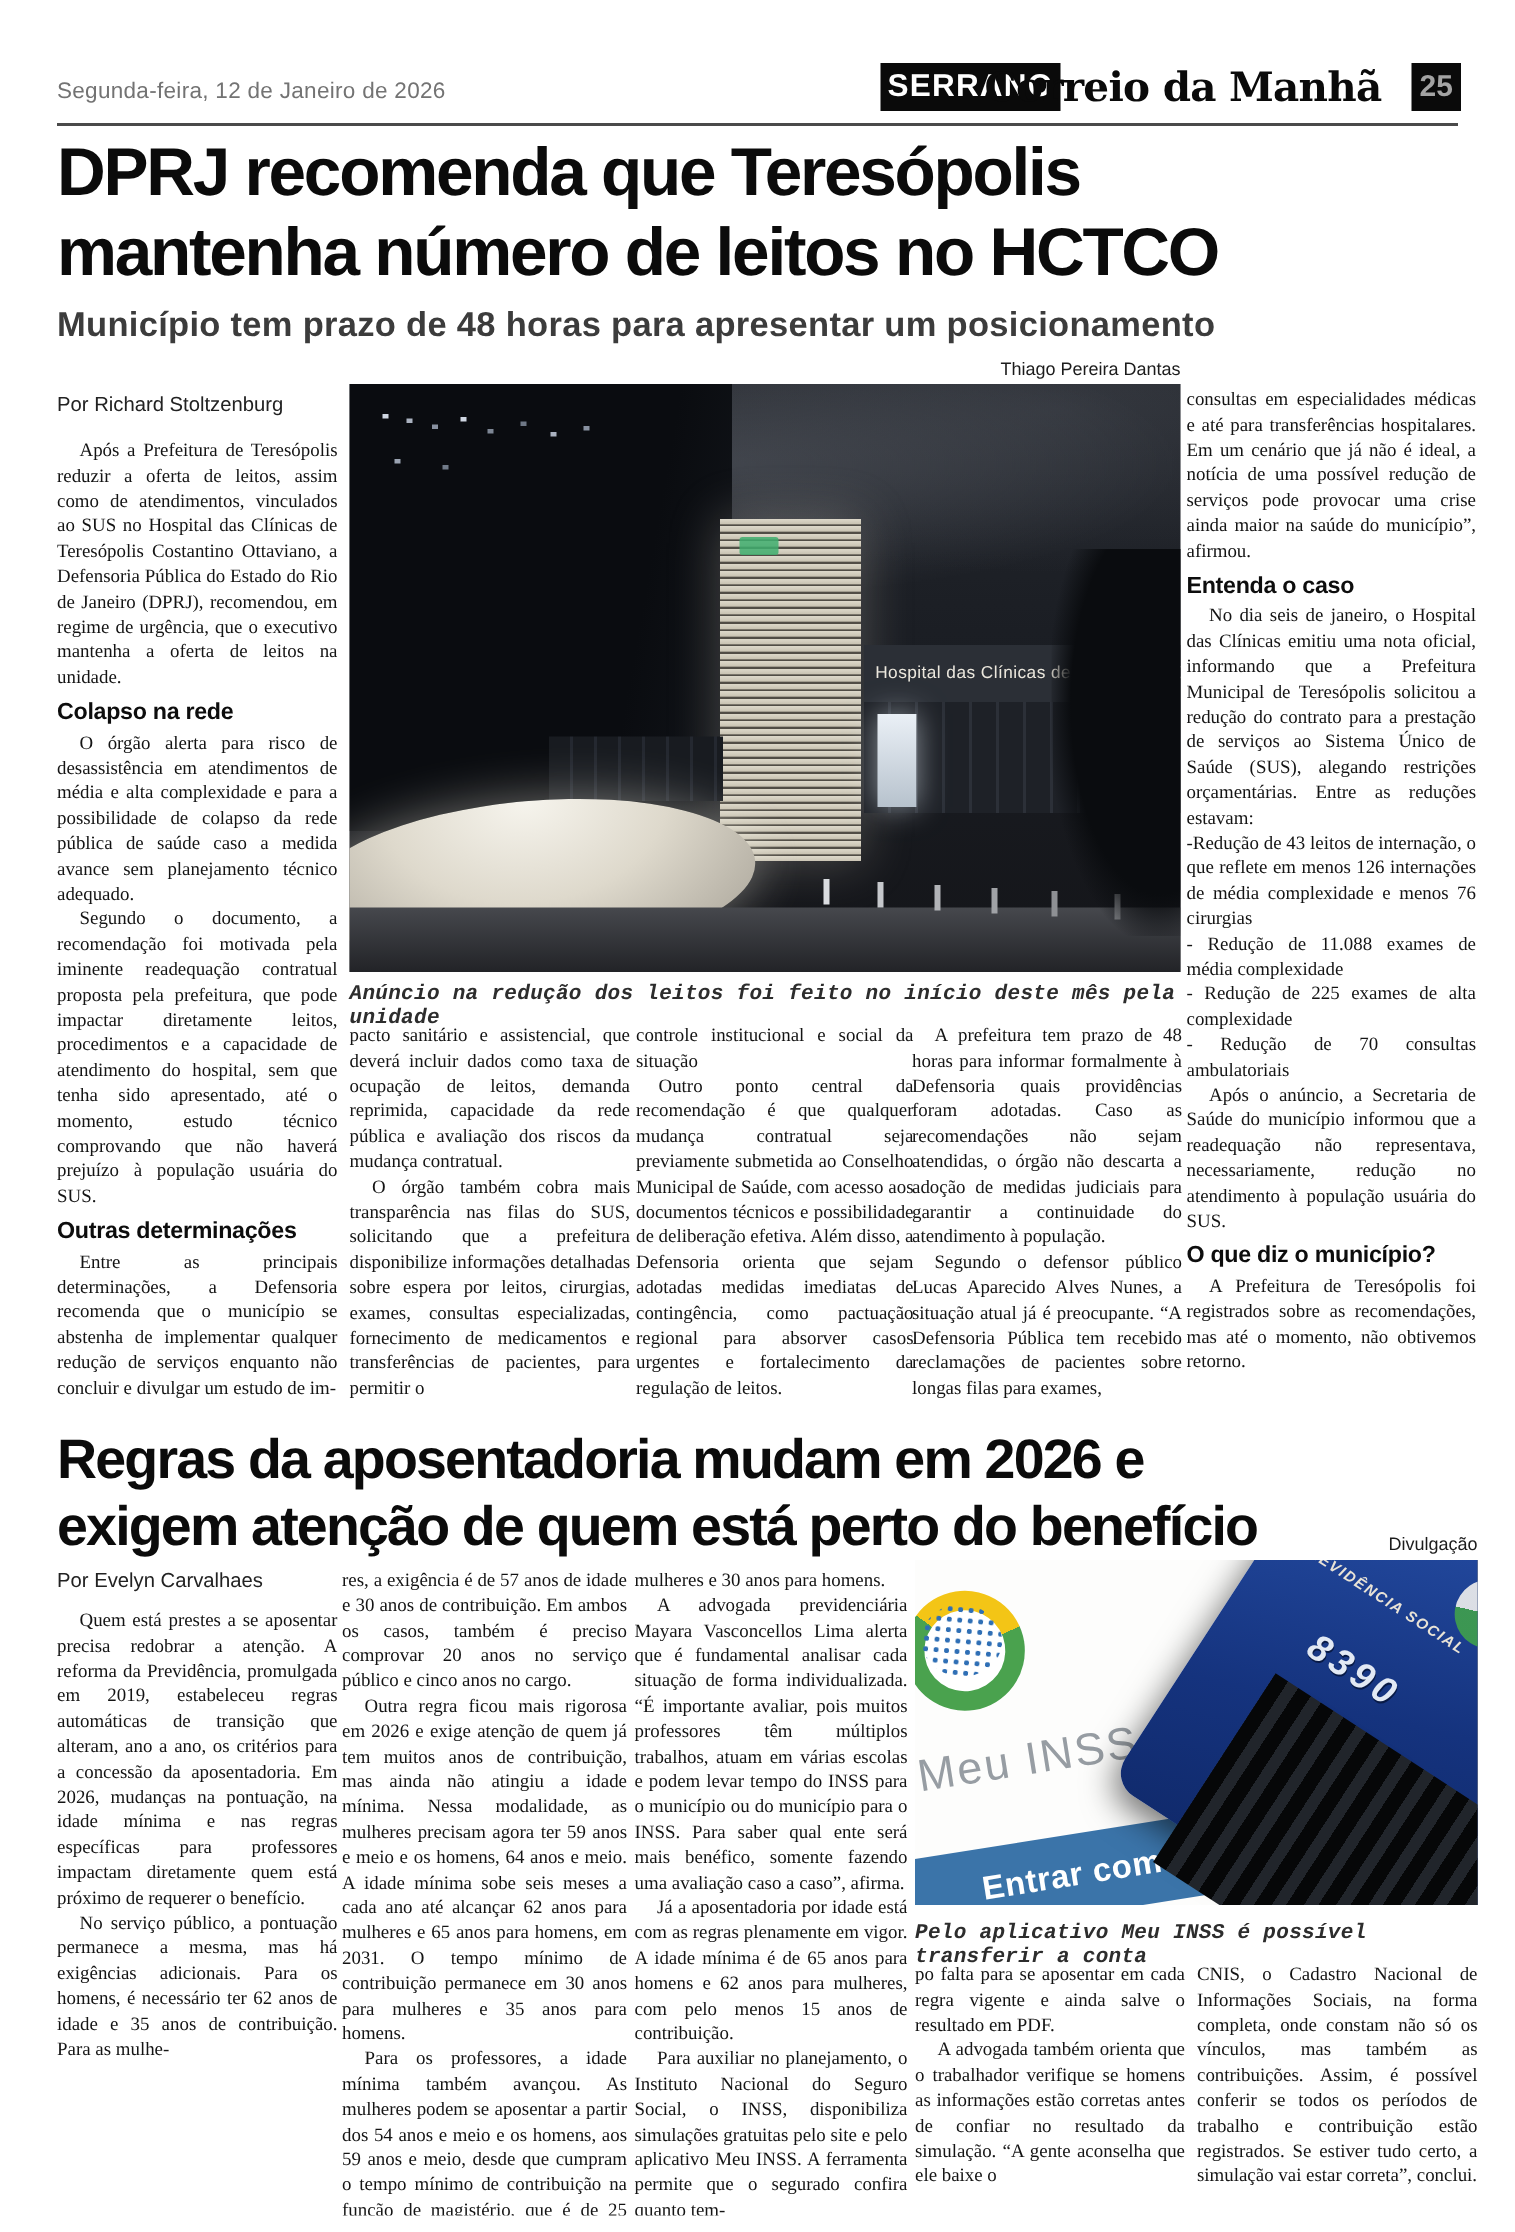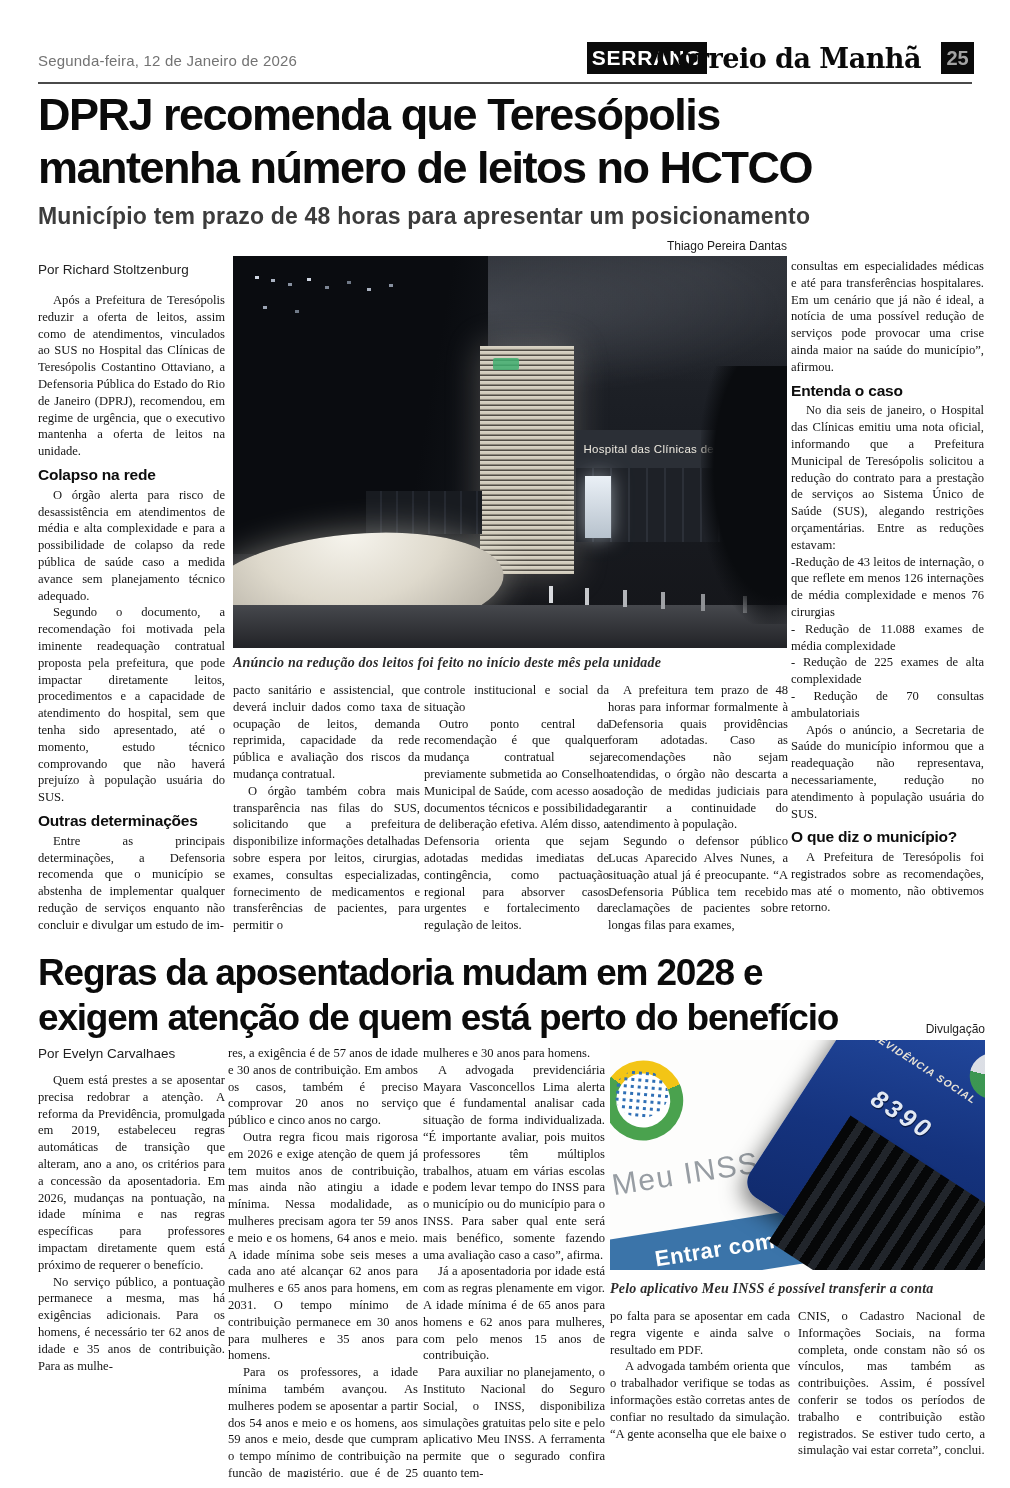--- a/index.html
+++ b/index.html
@@ -48,21 +48,21 @@
   .a1c3 { left:424px; top:682px; width:185px; height:256px; }
   .a1c4 { left:608px; top:682px; width:180px; height:256px; }
   .a1c5 { left:791px; top:258px; width:193px; height:682px; }
 
   .a2c1 { left:38px;  top:1072px; width:187px; height:404px; }
   .a2c2 { left:228px; top:1045px; width:190px; height:432px; }
   .a2c3 { left:423px; top:1045px; width:182px; height:432px; }
   .a2c4 { left:610px; top:1308px; width:180px; height:170px; }
   .a2c5 { left:798px; top:1308px; width:187px; height:170px; }
 
-  .caption { font-family:Liberation Serif, serif; font-style:italic; font-weight:600; font-size:14px;
+  .caption { font-family:Liberation Mono, monospace; font-style:italic; font-weight:600; font-size:14px;
     color:#2d2d2d; letter-spacing:.2px; }
   .caption1 { left:233px; top:655px; width:554px; }
   .caption2 { left:610px; top:1281px; width:375px; }
 
   
   .photo1 { left:233px; top:256px; width:554px; height:392px; overflow:hidden;
     background:linear-gradient(180deg,#24272d 0%,#1b1e24 42%,#141519 100%); }
   .ph1-cloud { position:absolute; left:10%; top:-8%; width:100%; height:48%;
     background:radial-gradient(ellipse at 35% 45%, rgba(125,130,140,.32), transparent 60%),
                radial-gradient(ellipse at 75% 25%, rgba(95,100,110,.28), transparent 55%); }
@@ -195,21 +195,21 @@
       <p class="flush">-Redução de 43 leitos de internação, o que reflete em menos 126 internações de média complexidade e menos 76 cirurgias</p>
       <p class="flush">- Redução de 11.088 exames de média complexidade</p>
       <p class="flush">- Redução de 225 exames de alta complexidade</p>
       <p class="flush">- Redução de 70 consultas ambulatoriais</p>
       <p>Após o anúncio, a Secretaria de Saúde do município informou que a readequação não representava, necessariamente, redução no atendimento à população usuária do SUS.</p>
       <h3>O que diz o município?</h3>
       <p>A Prefeitura de Teresópolis foi registrados sobre as recomendações, mas até o momento, não obtivemos retorno.</p>
     </div>
 
   <h1 class="abs headline2">
-    <span>Regras da aposentadoria mudam em 2028 e</span>
+    <span>Regras da aposentadoria mudam em 2026 e</span>
     <span>exigem atenção de quem está perto do benefício</span>
   </h1>
   <div class="abs credit credit2">Divulgação</div>
   <div class="abs byline byline2">Por Evelyn Carvalhaes</div>
 
   <div class="abs photo2">
     <div class="ph2-phone">
       <div class="ph2-logo">
         <div class="swirl"></div>
         <div class="inner"></div>
@@ -241,19 +241,19 @@
       <p>Para os professores, a idade mínima também avançou. As mulheres podem se aposentar a partir dos 54 anos e meio e os homens, aos 59 anos e meio, desde que cumpram o tempo mínimo de contribuição na função de magistério, que é de 25 anos para</p>
     </div>
   <div class="col a2c3">
       <p class="flush">mulheres e 30 anos para homens.</p>
       <p>A advogada previdenciária Mayara Vasconcellos Lima alerta que é fundamental analisar cada situação de forma individualizada. “É importante avaliar, pois muitos professores têm múltiplos trabalhos, atuam em várias escolas e podem levar tempo do INSS para o município ou do município para o INSS. Para saber qual ente será mais benéfico, somente fazendo uma avaliação caso a caso”, afirma.</p>
       <p>Já a aposentadoria por idade está com as regras plenamente em vigor. A idade mínima é de 65 anos para homens e 62 anos para mulheres, com pelo menos 15 anos de contribuição.</p>
       <p>Para auxiliar no planejamento, o Instituto Nacional do Seguro Social, o INSS, disponibiliza simulações gratuitas pelo site e pelo aplicativo Meu INSS. A ferramenta permite que o segurado confira quanto tem-</p>
     </div>
   <div class="col a2c4">
       <p class="flush">po falta para se aposentar em cada regra vigente e ainda salve o resultado em PDF.</p>
-      <p>A advogada também orienta que o trabalhador verifique se todas as informações estão corretas antes de confiar no resultado da simulação. “A gente aconselha que ele baixe o</p>
+      <p>A advogada também orienta que o trabalhador verifique se homens as informações estão corretas antes de confiar no resultado da simulação. “A gente aconselha que ele baixe o</p>
     </div>
   <div class="col a2c5">
       <p class="flush">CNIS, o Cadastro Nacional de Informações Sociais, na forma completa, onde constam não só os vínculos, mas também as contribuições. Assim, é possível conferir se todos os períodos de trabalho e contribuição estão registrados. Se estiver tudo certo, a simulação vai estar correta”, conclui.</p>
     </div>
 
 </div>
 
 </body></html>

